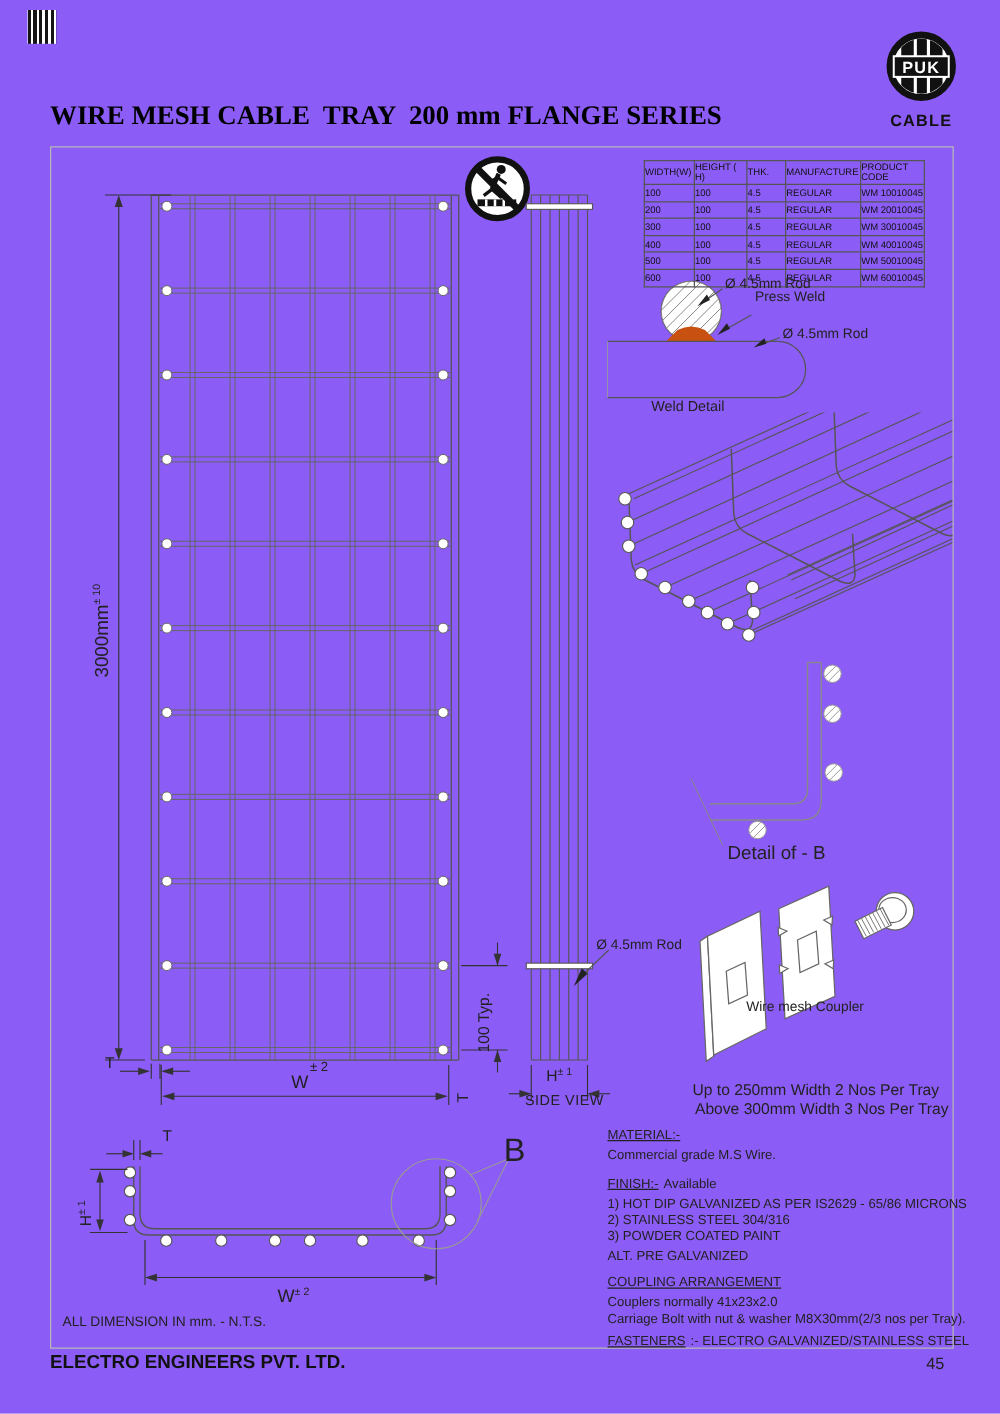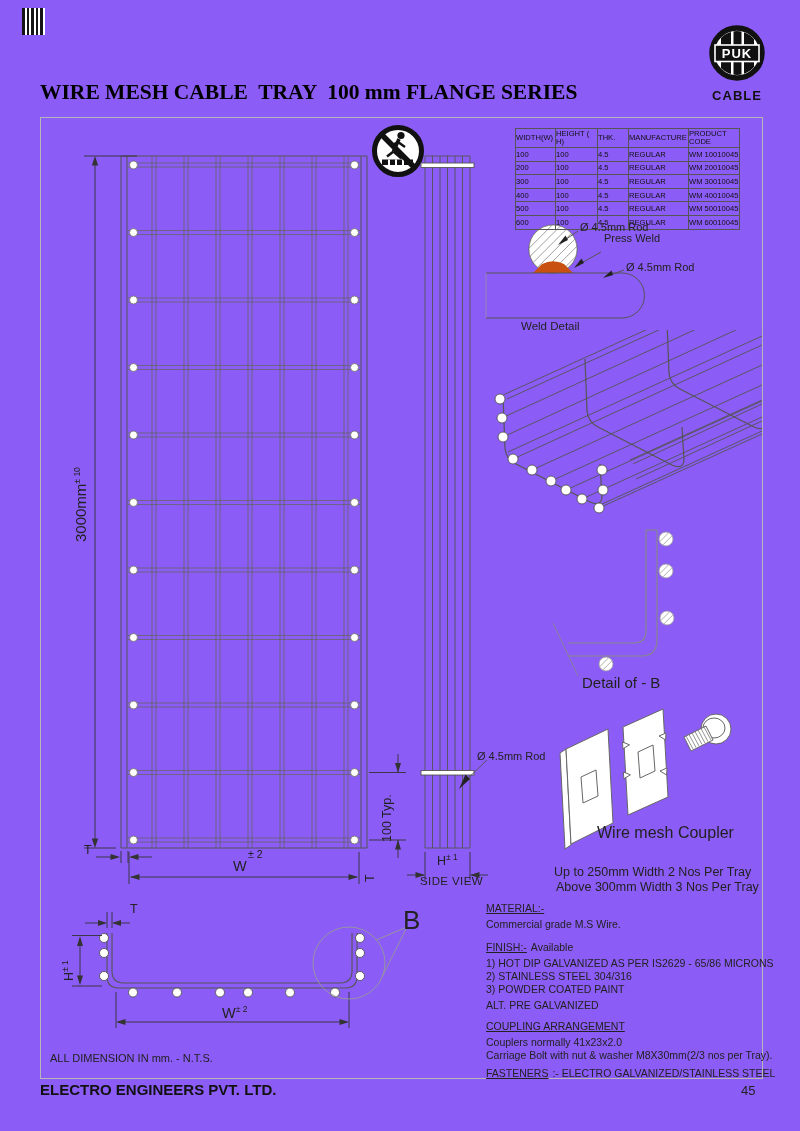--- a/index.html
+++ b/index.html
@@ -50,21 +50,21 @@
         <rect x="20" y="6" width="10" height="50" fill="#111"></rect>
         <rect x="32.5" y="6" width="8" height="50" fill="#111"></rect>
         <rect x="43" y="6" width="10" height="50" fill="#111"></rect>
       </g>
       <rect x="14" y="23" width="44" height="16.5" fill="#111" stroke="#fff" stroke-width="1.6"></rect>
       <text x="36" y="36" text-anchor="middle" font-size="13" font-weight="bold" fill="#fff" letter-spacing="1">PUK</text>
     </svg>
     <div class="logo-name">CABLE</div>
   </div>
 
-  <div class="title">WIRE MESH CABLE  TRAY  100 mm FLANGE SERIES</div>
+  <div class="title">WIRE MESH CABLE  TRAY  200 mm FLANGE SERIES</div>
 
   <div class="border-box"></div>
 
   <svg class="art" style="left:370px;top:123px;" width="56" height="56" viewBox="0 0 56 56">
     <circle cx="28" cy="28" r="23.5" fill="#fff" stroke="#111" stroke-width="5"></circle>
     <g stroke="#111" fill="#111">
       <circle cx="31" cy="12.5" r="3.6" stroke="none"></circle>
       <path d="M29,16 L23.5,28.5" stroke-width="3.6" fill="none"></path>
       <path d="M28,19 L35,24" stroke-width="2.4" fill="none"></path>
       <path d="M28,19 L20.5,23" stroke-width="2.4" fill="none"></path>
@@ -431,27 +431,27 @@
   <div class="lbl" style="left:437px;top:852px;font-size:12.5px;"><span>H</span><sup class="tol">± 1</sup></div>
   <div class="lbl" style="left:420px;top:875px;font-size:11.5px;letter-spacing:.4px;">SIDE VIEW</div>
 
   <div class="lbl" style="left:580px;top:221px;">Ø 4.5mm Rod</div>
   <div class="lbl" style="left:604px;top:232px;">Press Weld</div>
   <div class="lbl" style="left:626px;top:261px;">Ø 4.5mm Rod</div>
   <div class="lbl" style="left:521px;top:320px;font-size:11.5px;">Weld Detail</div>
 
   <div class="lbl" style="left:582px;top:674px;font-size:15px;">Detail of - B</div>
 
-  <div class="lbl" style="left:597px;top:824px;font-size:16px;">Wire mesh Coupler</div>
+  <div class="lbl" style="left:597px;top:800px;font-size:11px;">Wire mesh Coupler</div>
   <div class="lbl" style="left:554px;top:865px;font-size:12.5px;">Up to 250mm Width 2 Nos Per Tray</div>
   <div class="lbl" style="left:556px;top:880px;font-size:12.5px;">Above  300mm Width 3 Nos Per Tray</div>
 
   <div class="lbl" style="left:130px;top:902px;font-size:12.5px;">T</div>
   <div class="lbl rot" style="left:60px;top:981px;font-size:12.5px;"><span>H</span><sup class="tol">± 1</sup></div>
-  <div class="lbl" style="left:222px;top:1004px;font-size:14.5px;"><span>W</span><sup class="tol">± 2</sup></div>
+  <div class="lbl" style="left:222px;top:1028px;font-size:14.5px;"><span>W</span><sup class="tol">± 2</sup></div>
   <div class="lbl" style="left:403px;top:905px;font-size:26px;">B</div>
 
   <div class="lbl" style="left:50px;top:1052px;">ALL DIMENSION IN mm. -  N.T.S.</div>
 
   <div class="specs">
     <div><span class="u">MATERIAL:-</span></div>
     <div class="gap3">Commercial  grade M.S Wire.</div>
     <div class="gap10"><span class="u">FINISH:-</span><span class="ml">Available</span></div>
     <div class="gap3">1) HOT DIP GALVANIZED AS PER IS2629 - 65/86 MICRONS</div>
     <div>2)  STAINLESS STEEL 304/316</div>

